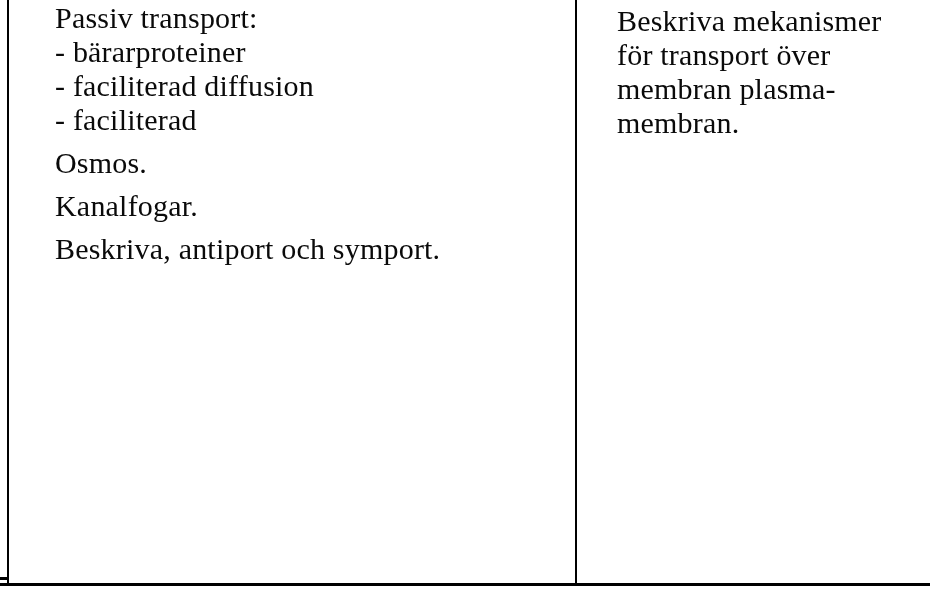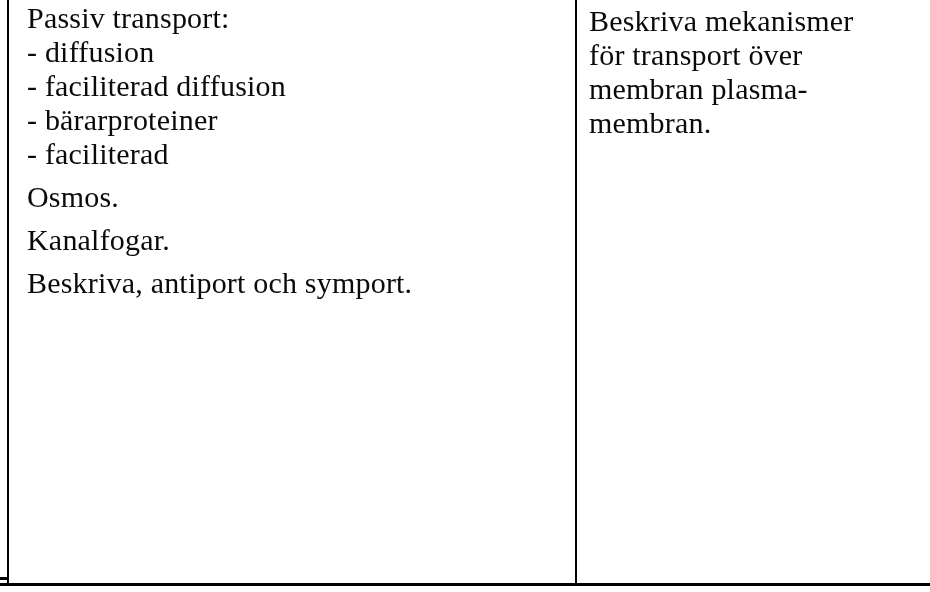--- a/index.html
+++ b/index.html
@@ -42,20 +42,21 @@
     width: 8px;
     height: 3px;
   }
   
   .cell {
     position: absolute;
     top: 0;
     font-size: 30px;
     line-height: 34px;
     letter-spacing: 0.2px;
+    margin-left: 28px;
   }
   .cell.left-cell {
     left: 27px;
     width: 540px;
     padding-top: 1px;
   }
   .cell.right-cell {
     left: 589px;
     width: 330px;
     padding-top: 4px;
@@ -77,23 +78,22 @@
 
   <div class="vline left"></div>
   <div class="vline mid"></div>
   <div class="hline bottom"></div>
   <div class="hline tick"></div>
 
   <div class="cell left-cell">
 
     <div class="para">
       <div class="line">Passiv transport:</div>
-      <div class="line">- diffusion</div>
+      <div class="line">- bärarproteiner</div>
       <div class="line">- faciliterad diffusion</div>
-      <div class="line">- bärarproteiner</div>
       <div class="line">- faciliterad</div>
     </div>
 
     <div class="para">
       <div class="line">Osmos.</div>
     </div>
 
     <div class="para">
       <div class="line">Kanalfogar.</div>
     </div>

